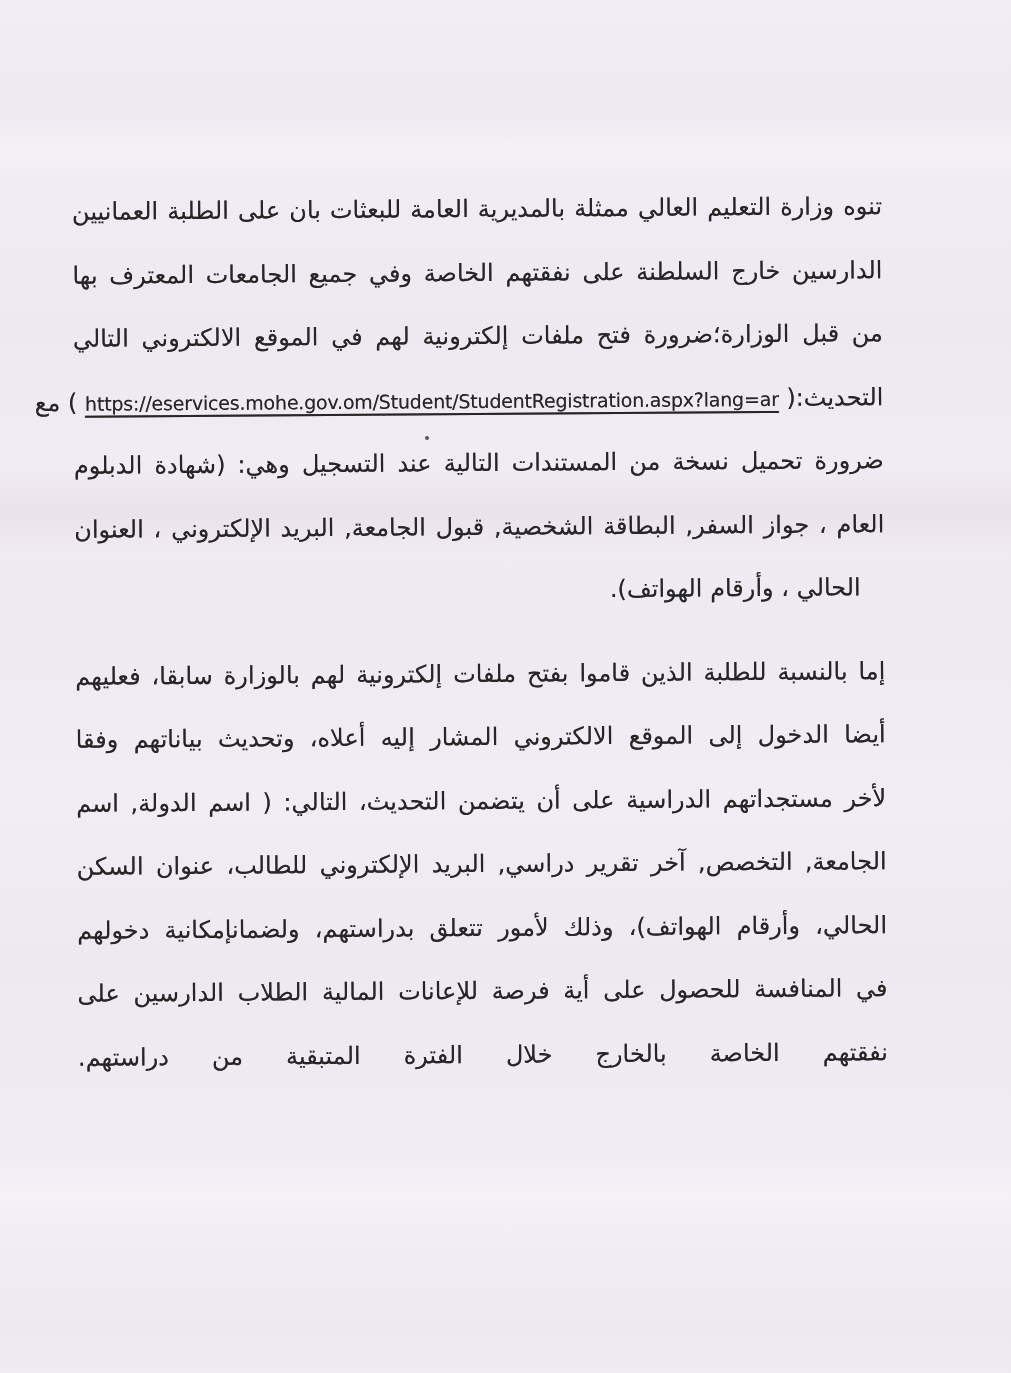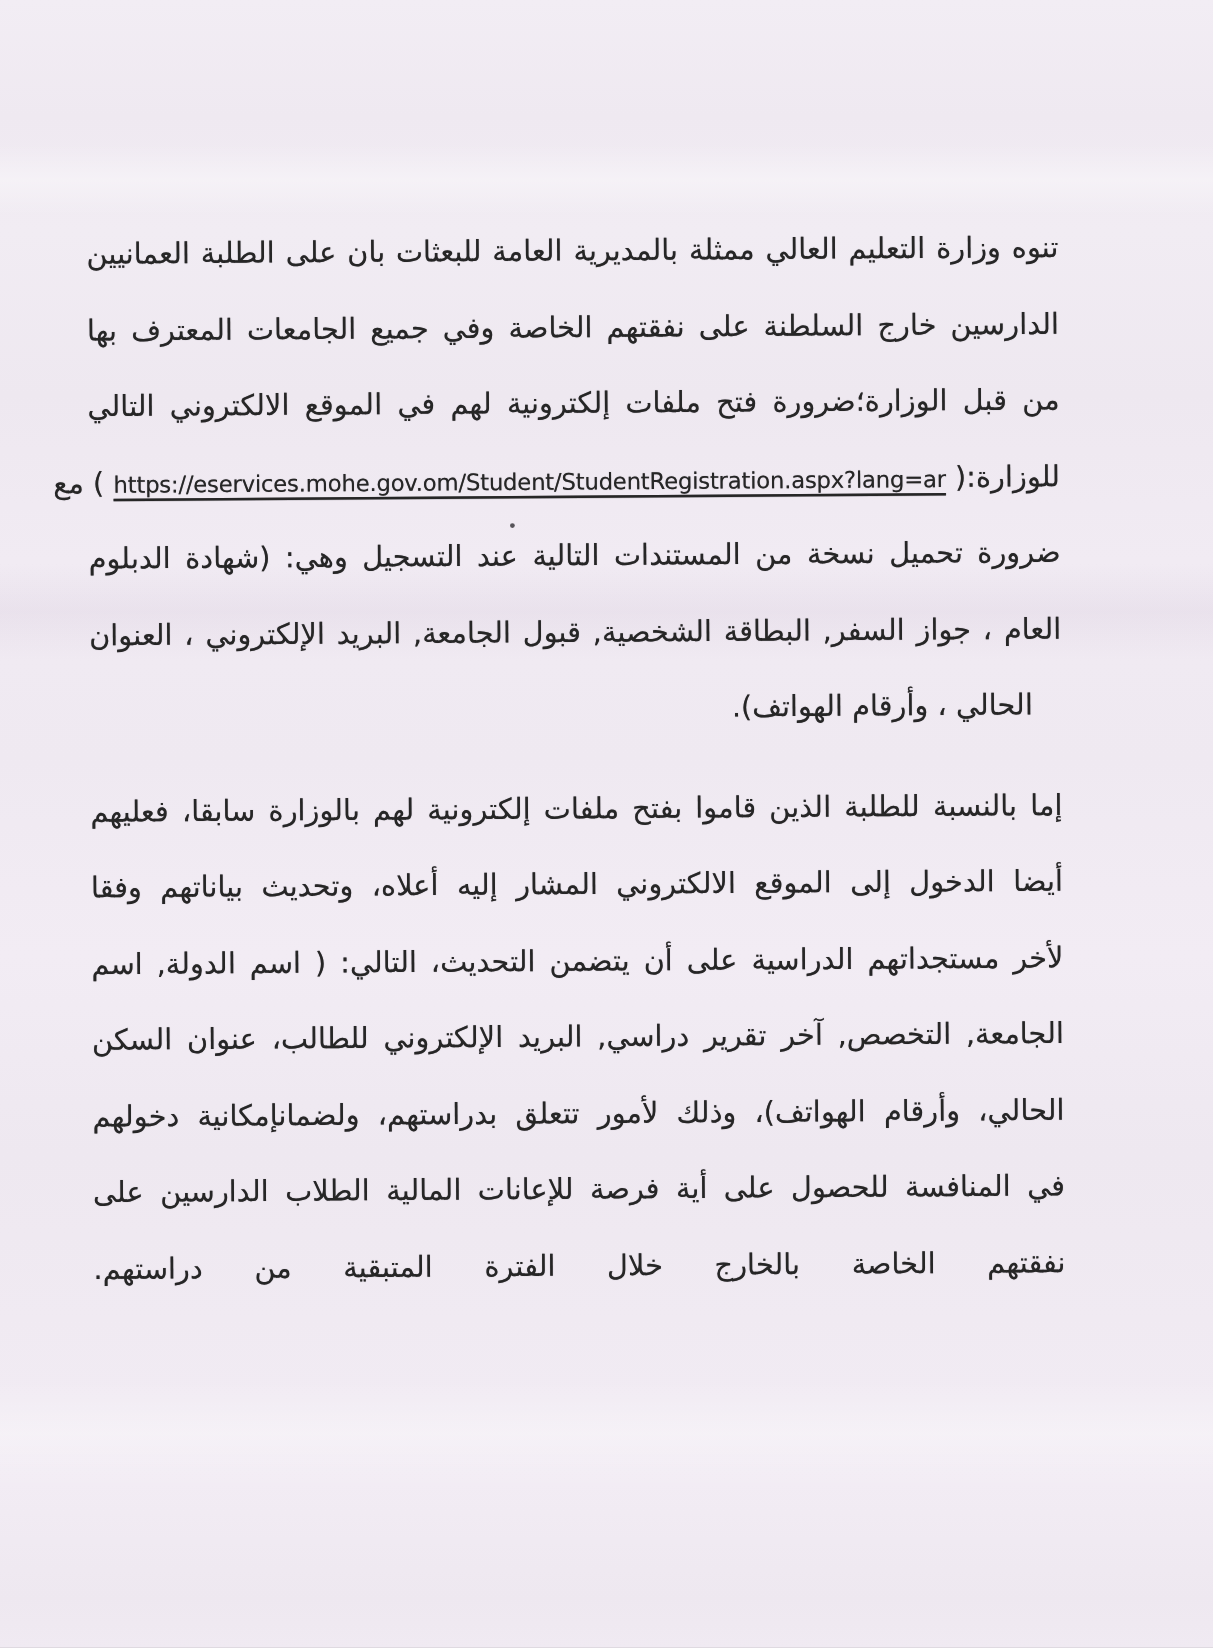--- a/index.html
+++ b/index.html
@@ -83,21 +83,21 @@
   <div class="streak s2"></div>
   <div class="streak s3"></div>
 
   <div class="doc" dir="rtl">
 
     <div class="para">
       <div class="line">تنوه وزارة التعليم العالي ممثلة بالمديرية العامة للبعثات بان على الطلبة العمانيين</div>
       <div class="line">الدارسين خارج السلطنة على نفقتهم الخاصة وفي جميع الجامعات المعترف بها</div>
       <div class="line">من قبل الوزارة؛ضرورة فتح ملفات إلكترونية لهم في الموقع الالكتروني التالي</div>
 
-      <div class="line"><span>للوزارة:(</span> <span class="url-text">https://eservices.mohe.gov.om/Student/StudentRegistration.aspx?lang=ar</span> <span>) مع</span></div>
+      <div class="line"><span>التحديث:(</span> <span class="url-text">https://eservices.mohe.gov.om/Student/StudentRegistration.aspx?lang=ar</span> <span>) مع</span></div>
 
       <div class="line">ضرورة تحميل نسخة من المستندات التالية عند التسجيل وهي: (شهادة الدبلوم</div>
       <div class="line">العام ، جواز السفر, البطاقة الشخصية, قبول الجامعة, البريد الإلكتروني ، العنوان</div>
       <div class="line short-last">الحالي ، وأرقام الهواتف).</div>
     </div>
 
     <div class="para para2">
       <div class="line">إما بالنسبة للطلبة الذين قاموا بفتح ملفات إلكترونية لهم بالوزارة سابقا، فعليهم</div>
       <div class="line">أيضا الدخول إلى الموقع الالكتروني المشار إليه أعلاه، وتحديث بياناتهم وفقا</div>
       <div class="line">لأخر مستجداتهم الدراسية على أن يتضمن التحديث، التالي: ( اسم الدولة, اسم</div>

